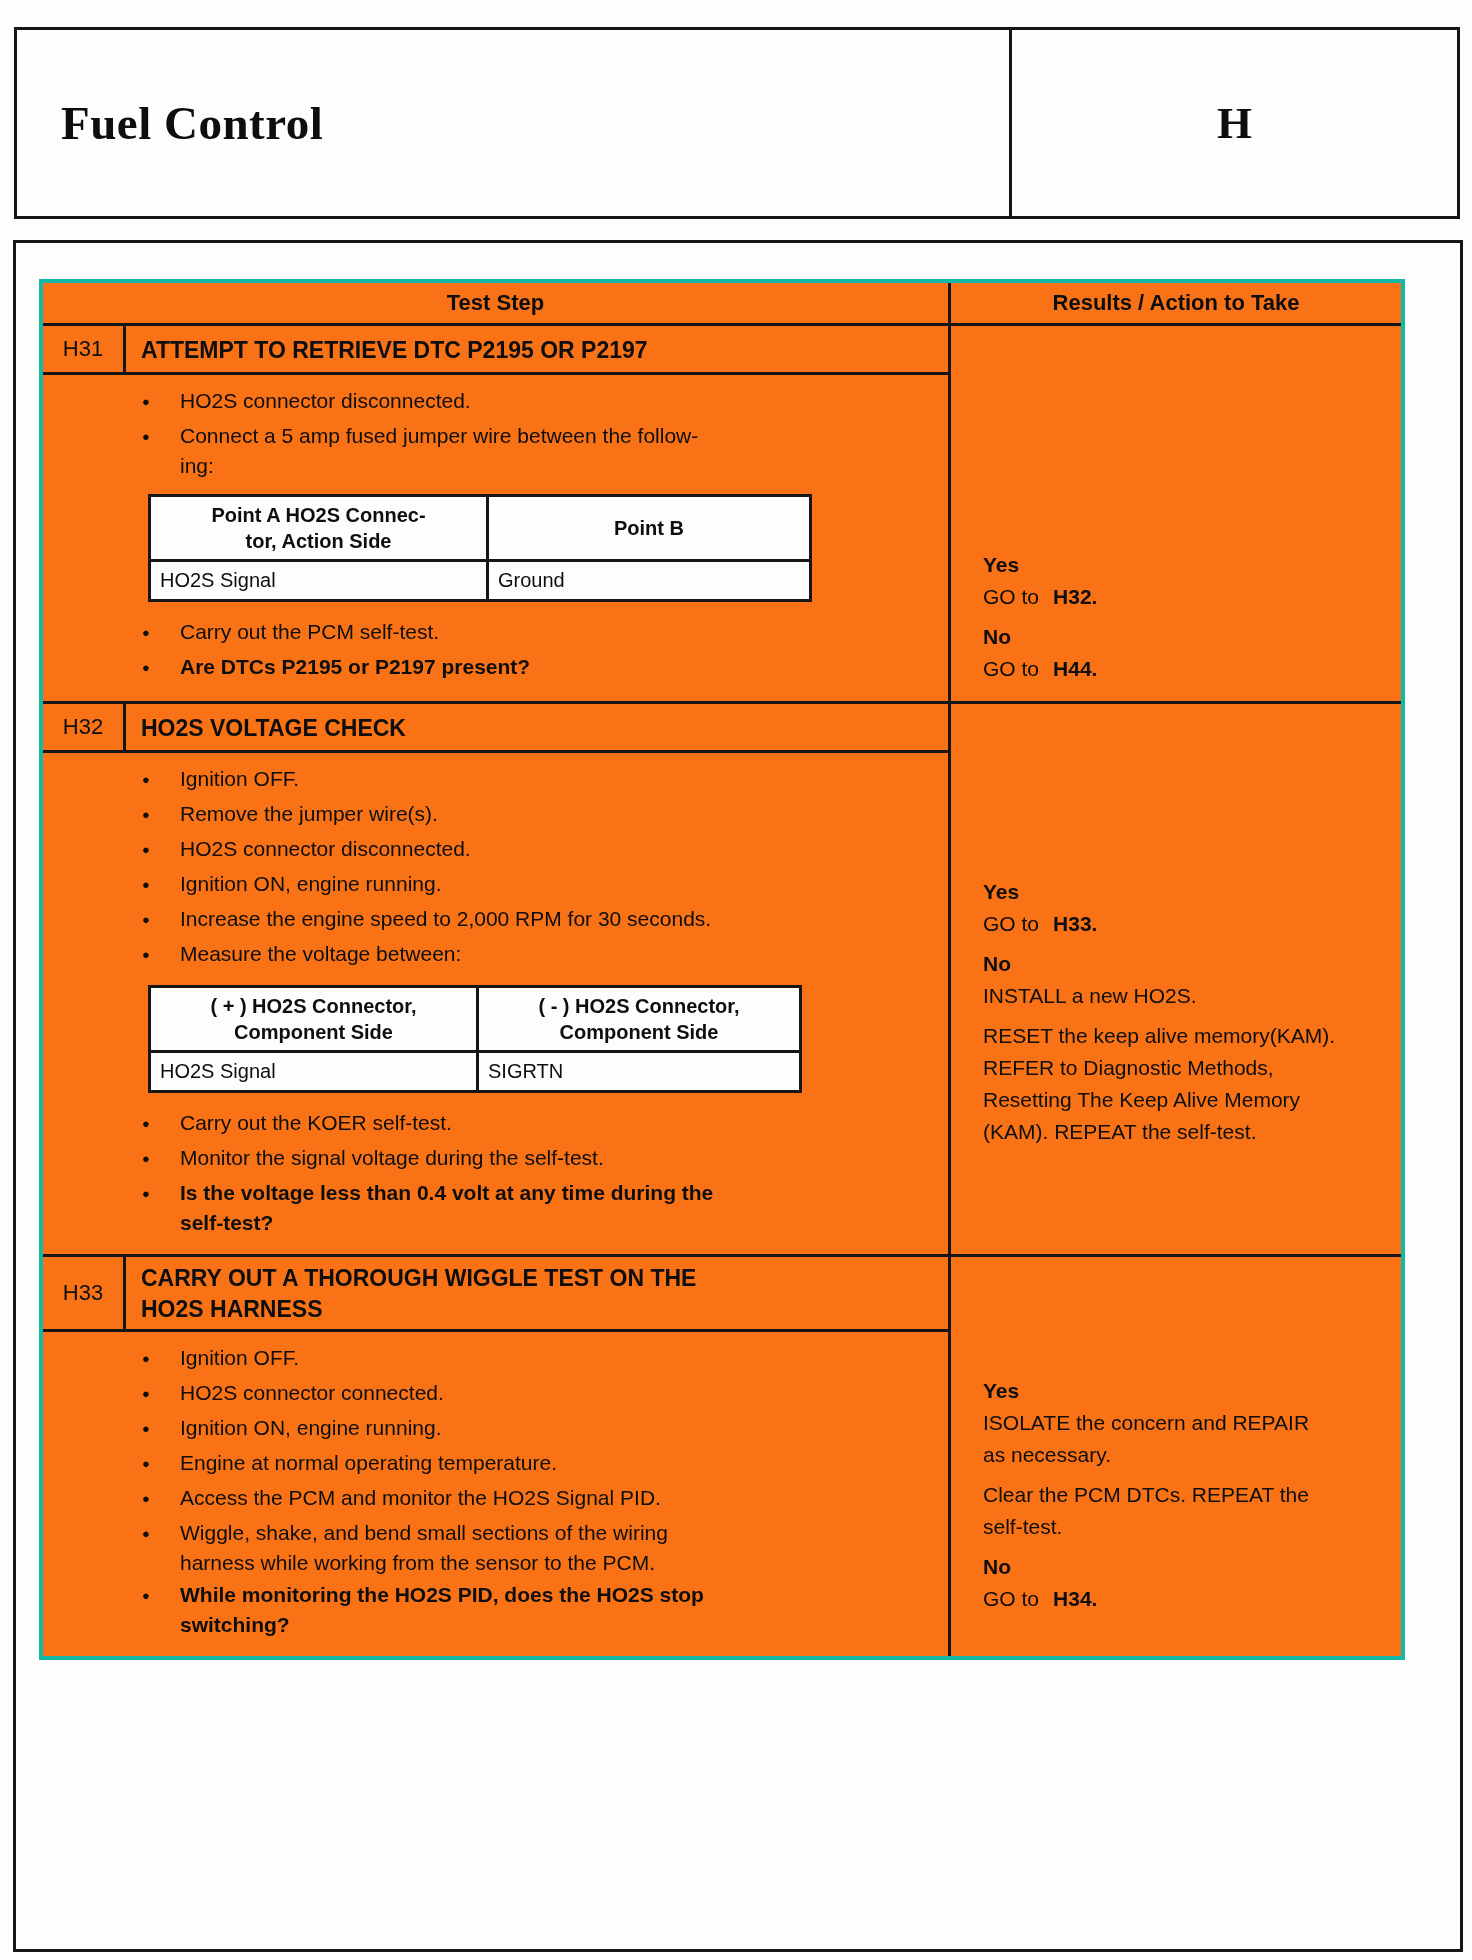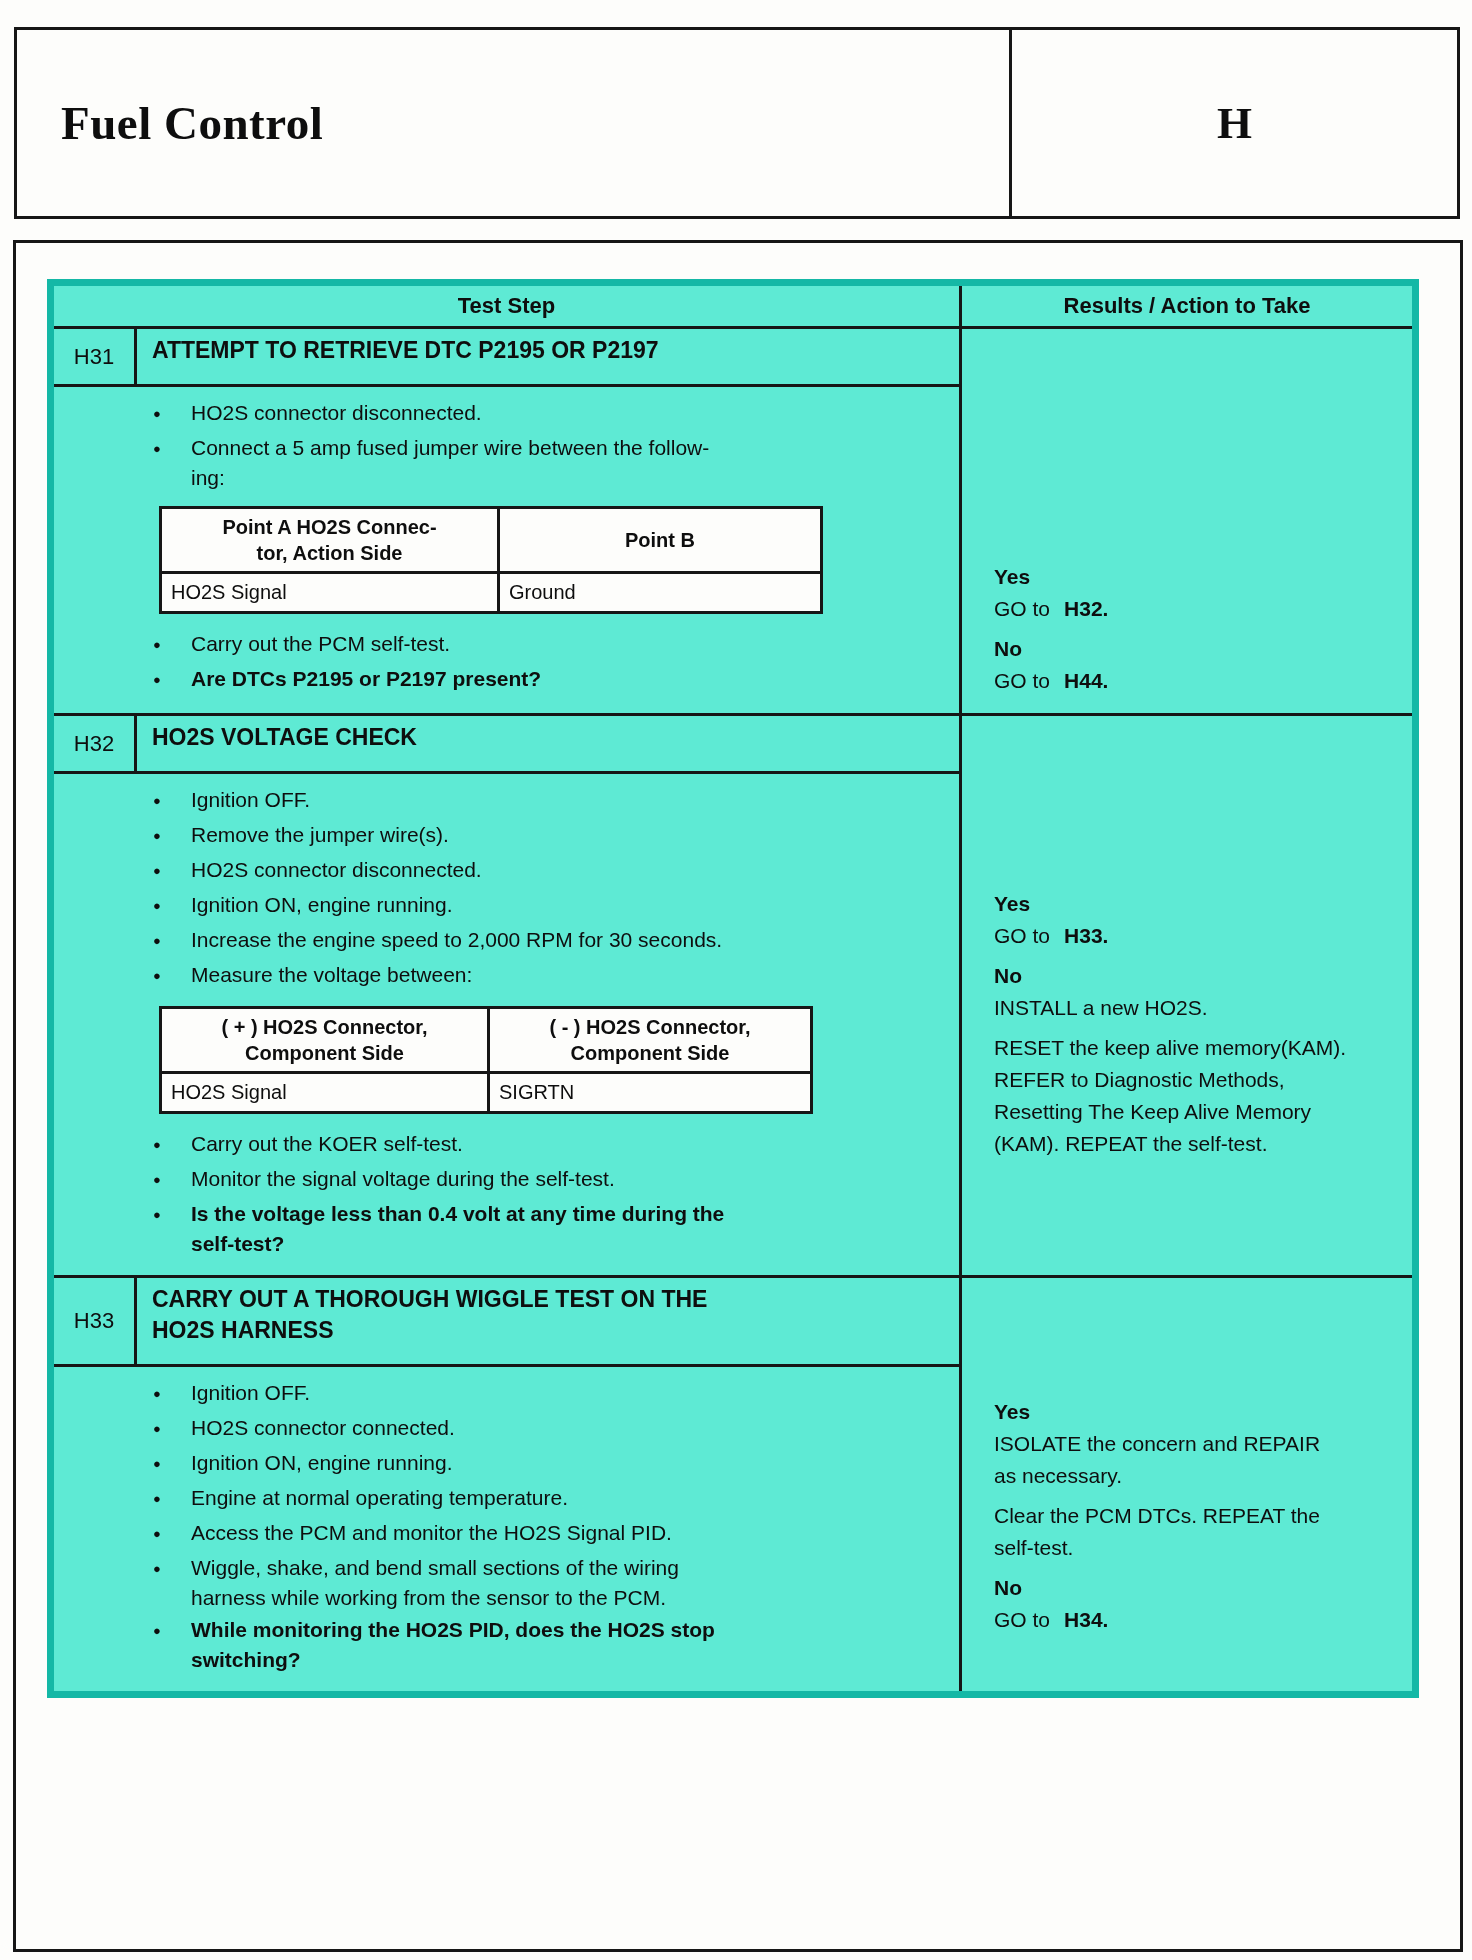--- a/index.html
+++ b/index.html
@@ -21,36 +21,36 @@
   .header-right{width:445px;border-left:3px solid #161616;display:flex;align-items:center;justify-content:center}
   .section-letter{font-family:"Liberation Serif", serif;font-weight:700;font-size:45px}
 
   
   .main-box{
     position:absolute;left:13px;top:240px;width:1444px;height:1706px;
     border:3px solid #161616;background:#fdfdfb;
   }
 
   
-  .test-table{position:absolute;left:31px;top:36px;width:1358px;border:7px solid #14b8a6;background:#5eead4}
+  .test-table{position:absolute;left:23px;top:36px;width:1358px;border:4px solid #14b8a6;background:#f97316}
   .thead{display:flex;border-bottom:3px solid #161616}
   .th{font-weight:700;font-size:22px;text-align:center;padding:7px 0}
   .th-left{width:905px}
   .th-right{flex:1;border-left:3px solid #161616}
 
   .step-row{display:flex;border-bottom:3px solid #161616}
   .step-row:last-child{border-bottom:none}
   .step-left{width:905px}
   .step-right{flex:1;border-left:3px solid #161616;padding:0 12px 0 32px;font-size:21px;line-height:32px}
 
   .step-title-row{display:flex;border-bottom:3px solid #161616;min-height:46px;align-items:stretch}
   .step-id{width:80px;border-right:3px solid #161616;display:flex;align-items:center;justify-content:center;
            font-weight:400;font-size:22px;flex:none}
   .step-title{flex:1;display:flex;align-items:center;font-weight:700;font-size:23px;line-height:31px;
-              padding:6px 10px 18px 15px;white-space:pre-line}
+              padding:6px 10px 4px 15px;white-space:pre-line}
 
   .step-body{padding:11px 22px 14px 0}
   .bullet{display:flex;padding-left:99px;line-height:30px;font-size:21px;margin-bottom:2px}
   .bm{width:38px;flex:none}
   .bm::before{content:"●";font-size:13px;position:relative;top:-2px}
   .bt{flex:1;white-space:pre-line}
   .bold{font-weight:700}
 
   .inner-table{border-collapse:collapse;margin:13px 0 15px 105px;background:#fdfdfb}
   .inner-table th,.inner-table td{border:3px solid #161616}

